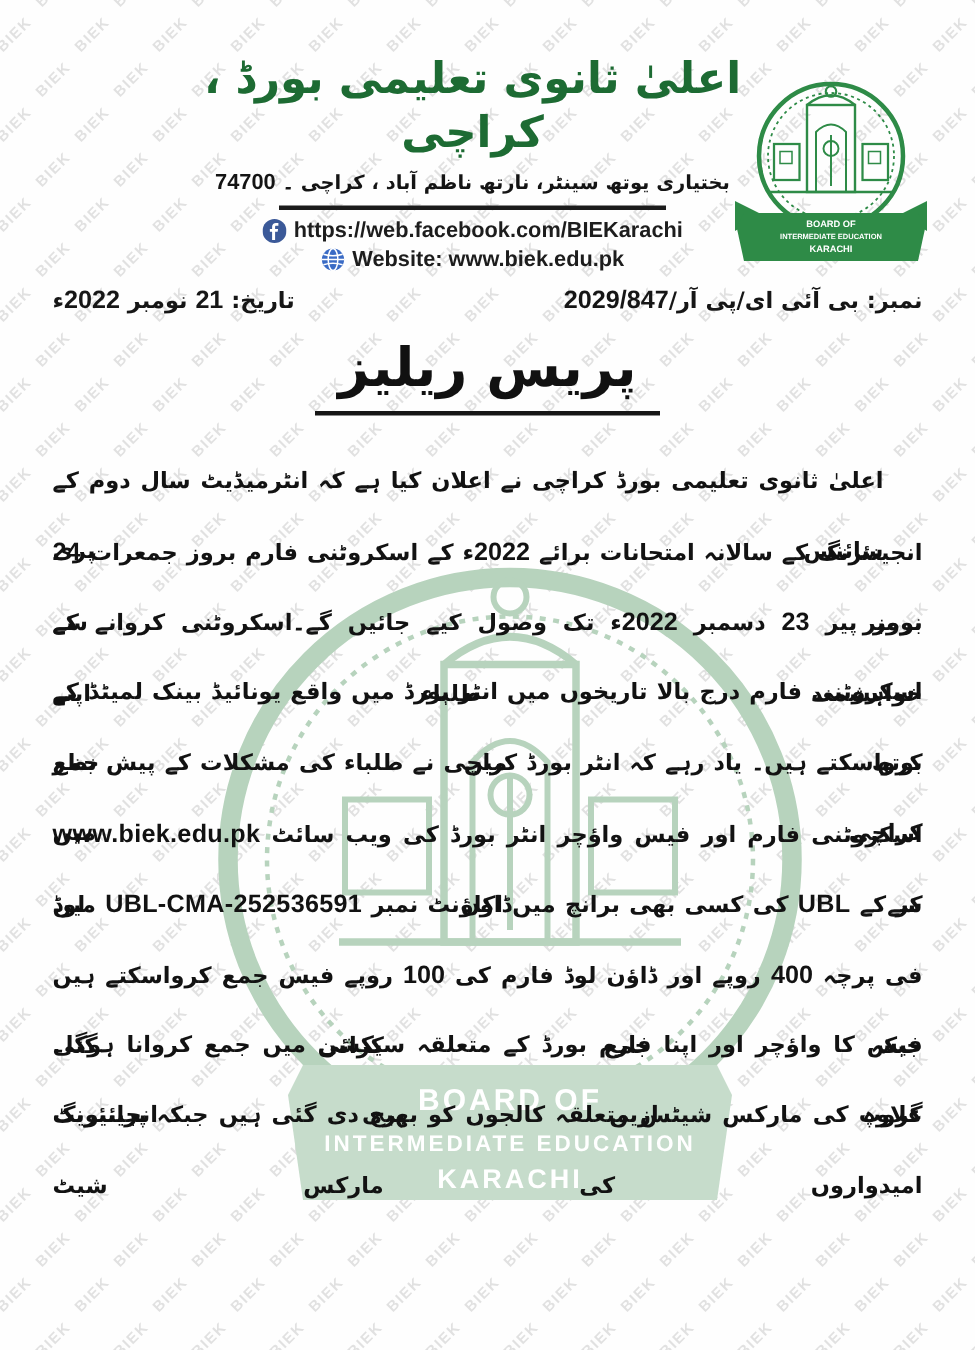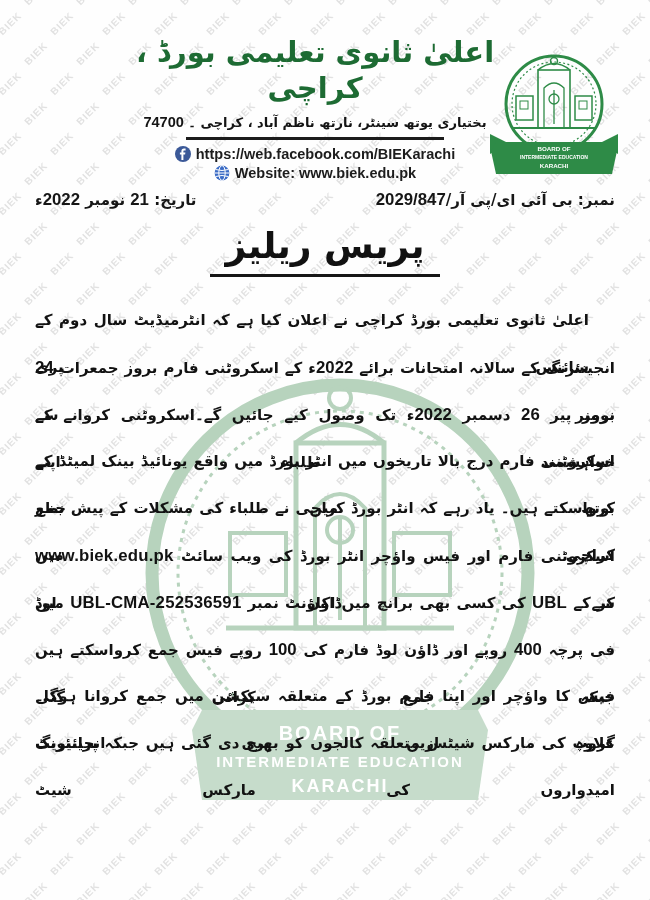--- a/index.html
+++ b/index.html
@@ -556,21 +556,21 @@
       <div class="meta-item mixed-rtl">نمبر: بی آئی ای/پی آر/<span class="ltr-seg">2029/847</span></div>
     </div>
 
     <div class="title-wrap">
       <span class="press-title">پریس ریلیز</span>
     </div>
 
     <div class="body-text">
       <div class="bline indent mixed-rtl">اعلیٰ ثانوی تعلیمی بورڈ کراچی نے اعلان کیا ہے کہ انٹرمیڈیٹ سال دوم کے سائنس پری</div>
       <div class="bline mixed-rtl">انجینئرنگ کے سالانہ امتحانات برائے <span class="ltr-seg">2022</span>ء کے اسکروٹنی فارم بروز جمعرات <span class="ltr-seg">24</span> نومبر سے</div>
-      <div class="bline mixed-rtl">بروز پیر <span class="ltr-seg">26</span> دسمبر <span class="ltr-seg">2022</span>ء تک وصول کیے جائیں گے۔اسکروٹنی کروانے کے خواہشمند طلباء اپنے</div>
+      <div class="bline mixed-rtl">بروز پیر <span class="ltr-seg">23</span> دسمبر <span class="ltr-seg">2022</span>ء تک وصول کیے جائیں گے۔اسکروٹنی کروانے کے خواہشمند طلباء اپنے</div>
       <div class="bline mixed-rtl">اسکروٹنی فارم درج بالا تاریخوں میں انٹر بورڈ میں واقع یونائیڈ بینک لمیٹڈ کے بوتھ میں جمع</div>
       <div class="bline mixed-rtl">کرواسکتے ہیں۔ یاد رہے کہ انٹر بورڈ کراچی نے طلباء کی مشکلات کے پیش نظر کراچی میں</div>
       <div class="bline mixed-rtl">اسکروٹنی فارم اور فیس واؤچر انٹر بورڈ کی ویب سائٹ <span class="ltr-seg">www.biek.edu.pk</span> سے ڈاؤن لوڈ</div>
       <div class="bline mixed-rtl">کر کے <span class="ltr-seg">UBL</span> کی کسی بھی برانچ میں اکاؤنٹ نمبر <span class="ltr-seg">UBL-CMA-252536591</span> میں</div>
       <div class="bline mixed-rtl">فی پرچہ <span class="ltr-seg">400</span> روپے اور ڈاؤن لوڈ فارم کی <span class="ltr-seg">100</span> روپے فیس جمع کرواسکتے ہیں جبکہ جمع کرائی گئی</div>
       <div class="bline mixed-rtl">فیس کا واؤچر اور اپنا فارم بورڈ کے متعلقہ سیکشن میں جمع کروانا ہوگا۔علاوہ ازیں پری انجینئرنگ</div>
       <div class="bline mixed-rtl">گروپ کی مارکس شیٹس متعلقہ کالجوں کو بھیج دی گئی ہیں جبکہ پرائیویٹ امیدواروں کی مارکس شیٹ</div>
     </div>
 
   </div>

